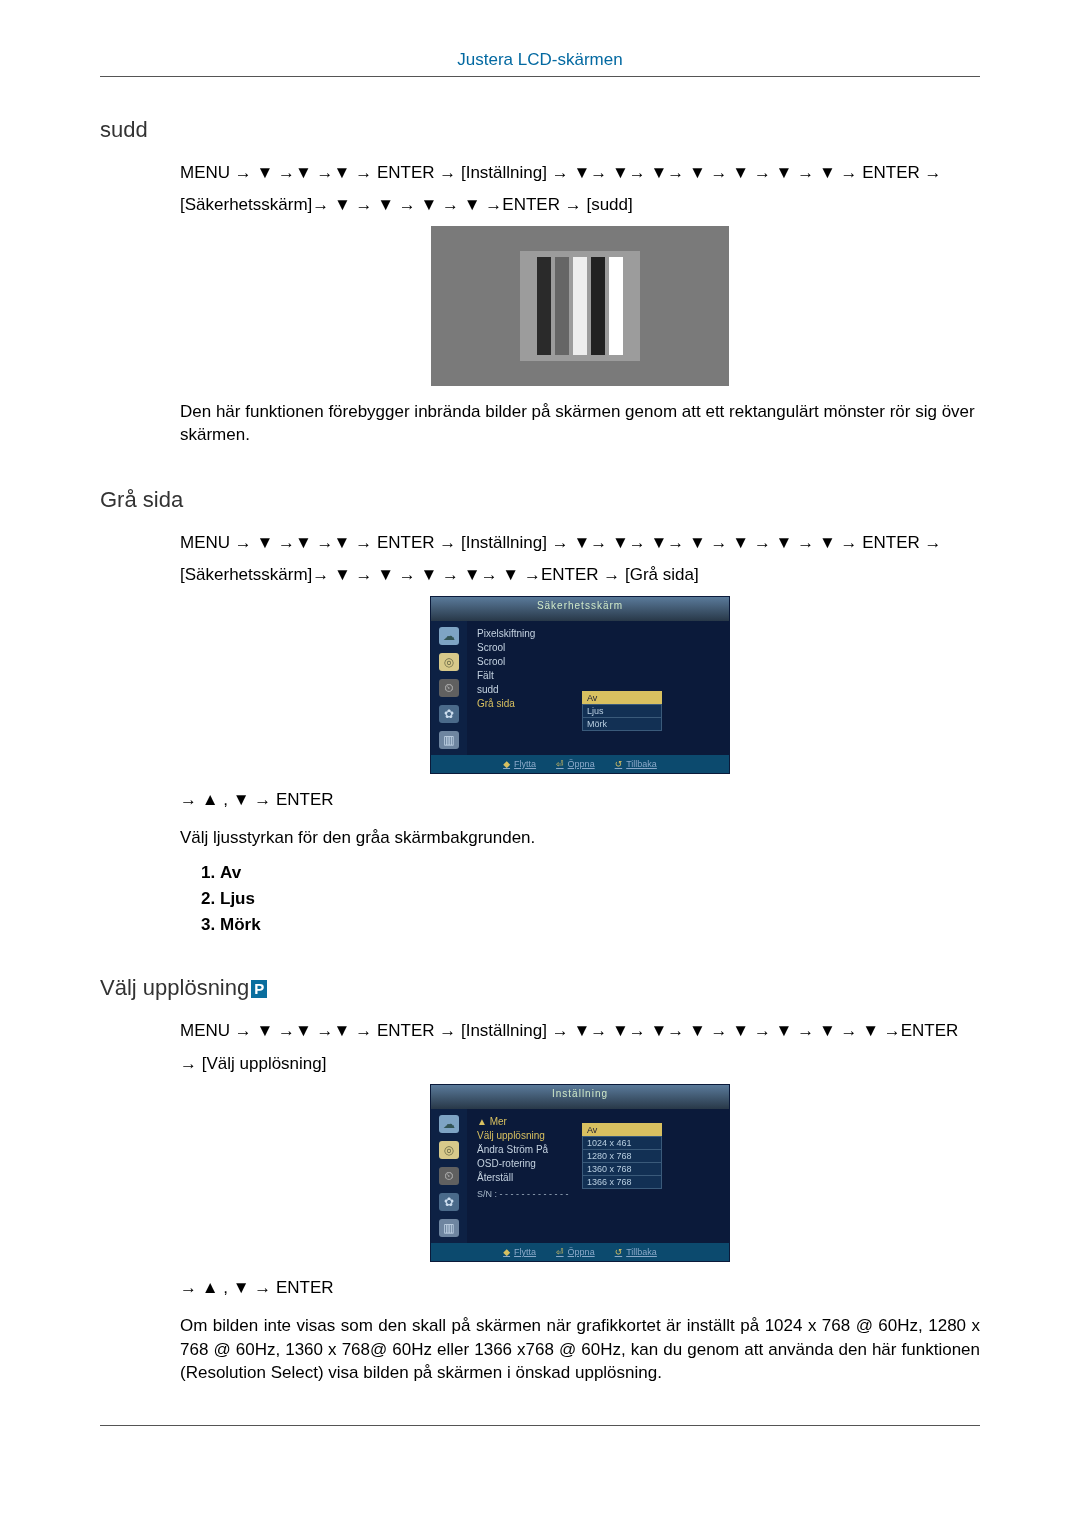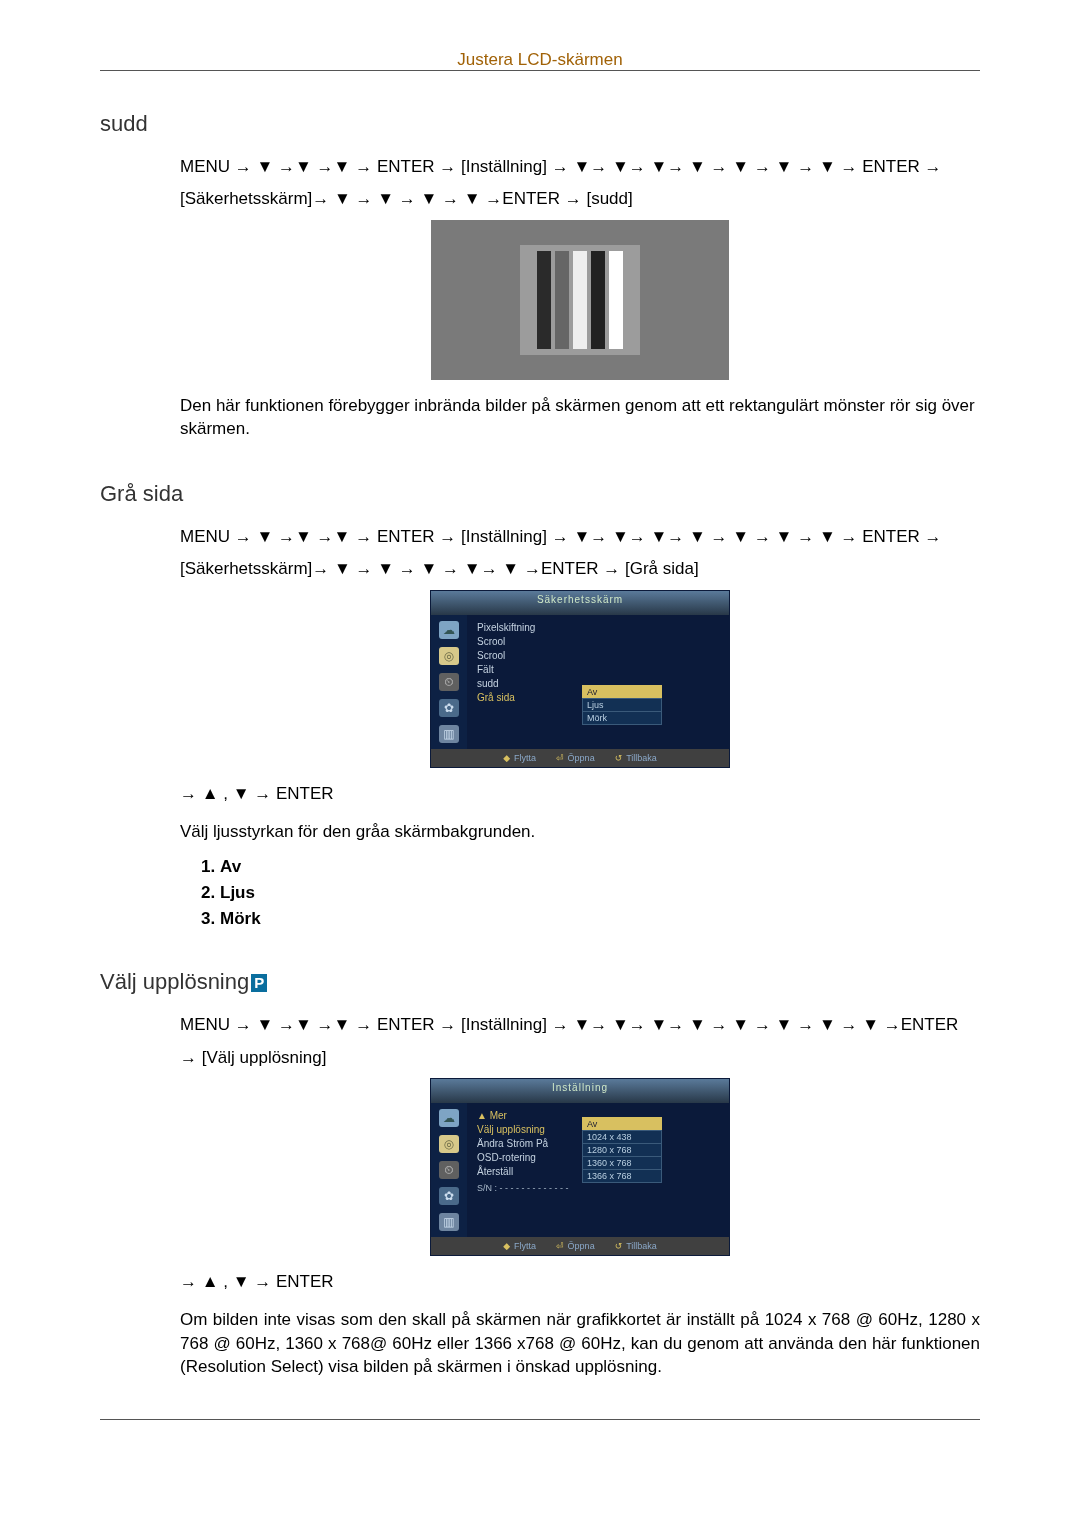--- a/index.html
+++ b/index.html
@@ -14,21 +14,22 @@
     width: 1080px;
     min-height: 1527px;
     margin: 0 auto;
     box-sizing: border-box;
     padding: 50px 100px 40px 100px;
     position: relative;
   }
   .header-title {
     text-align: center;
     font-size: 17px;
-    color: #a16207;
+    color: #0369a1;
+    margin-bottom: 6px;
   }
   .hr {
     border: none;
     border-top: 1px solid #555;
     margin: 0;
   }
   .section-title {
     font-size: 22px;
     color: #333;
     margin: 40px 0 14px 0;
@@ -162,27 +163,28 @@
     color:#223;
     border-color:#d8c060;
   }
   .osd .sn {
     color:#a8b8c8;
     font-size:9px;
     margin-top: 4px;
   }
   .osd .footer {
     height: 18px;
-    background: #404040;
+    background: #0c4a6e;
     display: flex;
     justify-content: center;
     gap: 20px;
     align-items: center;
     color: #8aa8c8;
     font-size: 9px;
+    text-decoration: underline;
   }
   .footer .seg::before { margin-right:4px; }
   .footer .seg.move::before { content:"◆"; color:#d8c060;}
   .footer .seg.open::before { content:"⏎"; color:#d8c060;}
   .footer .seg.back::before { content:"↺"; color:#d8c060;}
 
   .bottom-hr {
     border: none;
     border-top: 1px solid #555;
     margin-top: 40px;
@@ -313,21 +315,21 @@
           <div class="icon flag">▥</div>
         </div>
         <div class="content">
           <div class="row sel triangle">Mer</div>
           <div class="row sel">Välj upplösning</div>
           <div class="row">Ändra Ström På</div>
           <div class="row">OSD-rotering</div>
           <div class="row">Återställ</div>
           <div class="options-box" style="top:14px;">
             <div class="opt sel">Av</div>
-            <div class="opt">1024 x 438</div>
+            <div class="opt">1024 x 461</div>
             <div class="opt">1280 x 768</div>
             <div class="opt">1360 x 768</div>
             <div class="opt">1366 x 768</div>
           </div>
           <div class="sn">
             <span>S/N :</span>
             <span>- - - - - - - - - - - - -</span>
           </div>
         </div>
       </div>

